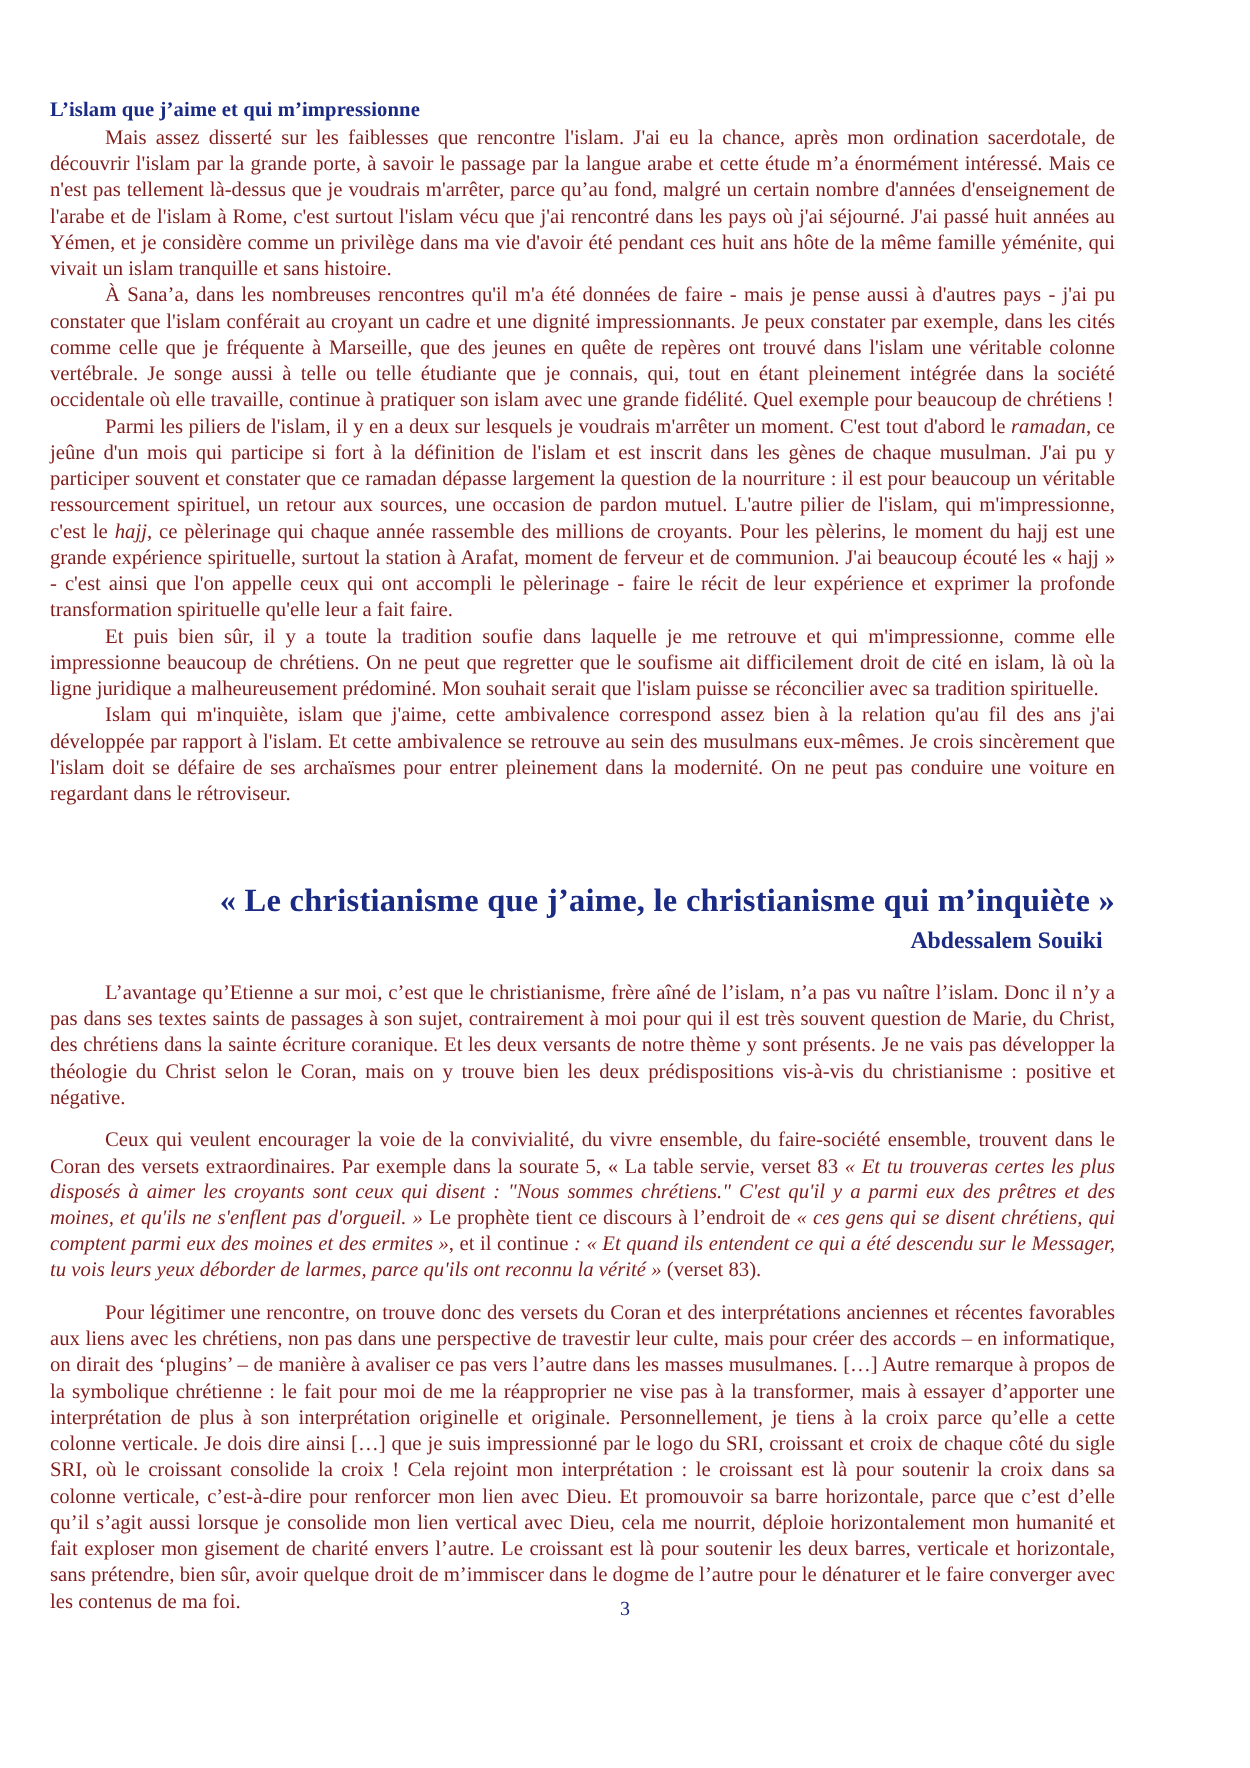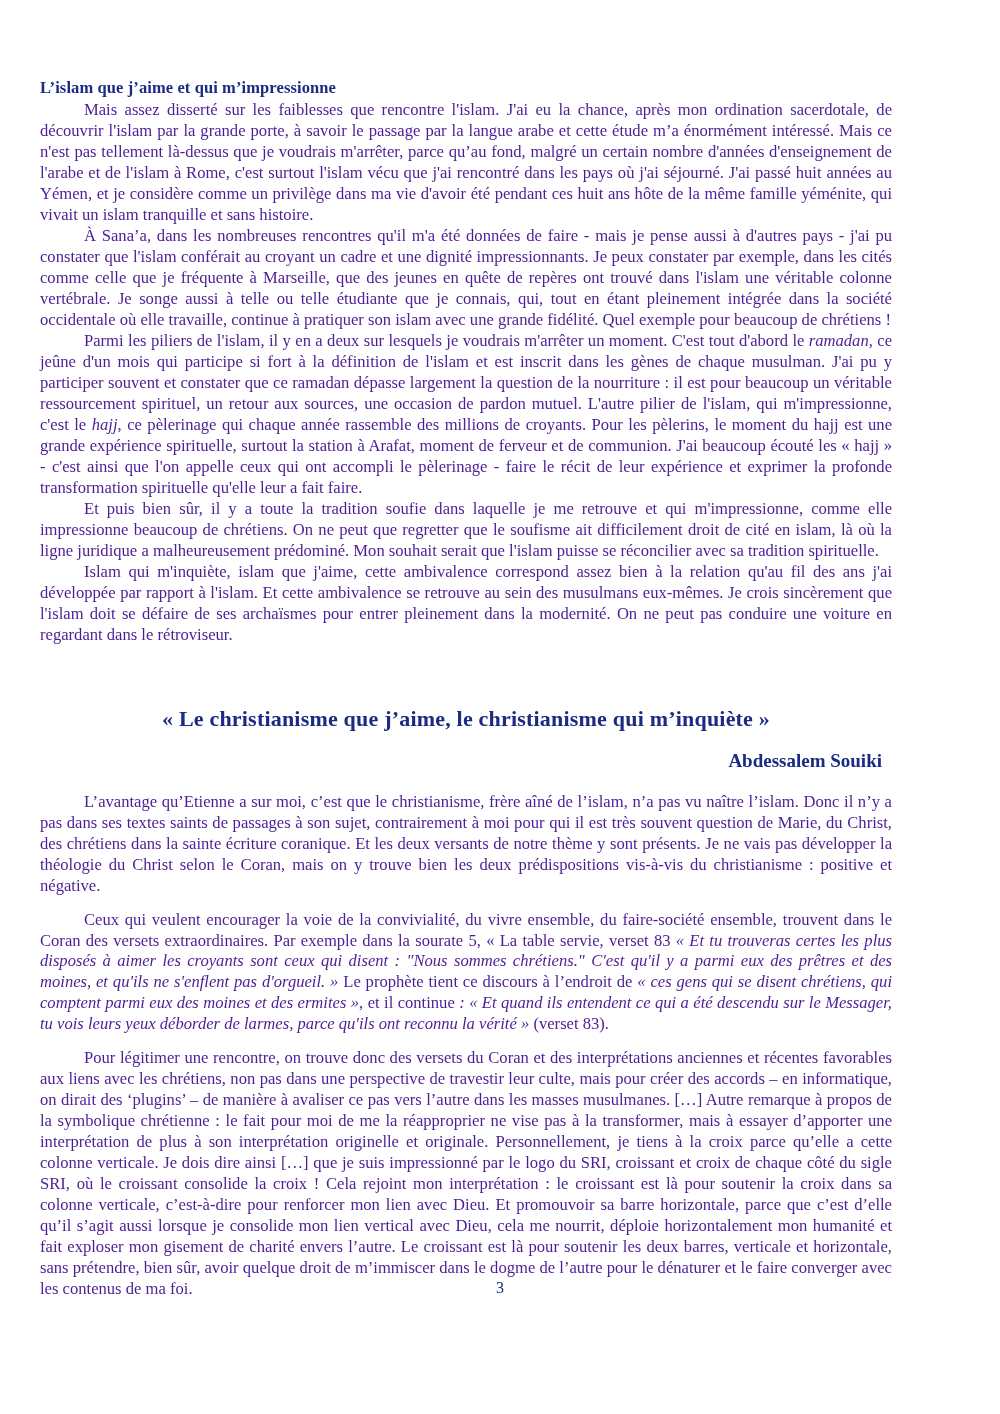--- a/index.html
+++ b/index.html
@@ -30,36 +30,37 @@
     margin: 0 0 2px 0;
     letter-spacing: 0.1px;
     color: #1b2a82;
   }
   p.para {
     margin: 0;
     font-size: 16.6px;
     line-height: 1.265;
     text-align: justify;
     text-indent: 44px;
-    color: #4c1d95;
+    color: #7f1d1d;
     hyphens: none;
   }
   .title-block {
     margin-top: 34px;
     text-align: center;
   }
   .article-title {
-    font-size: 22px;
+    font-size: 26px;
     font-weight: bold;
     letter-spacing: 0.2px;
     color: #1b2a82;
     margin: 0;
+    text-align: right;
   }
   .author {
-    margin-top: 18px;
+    margin-top: 6px;
     text-align: right;
     font-size: 19px;
     font-weight: bold;
     color: #1b2a82;
     padding-right: 10px;
   }
   .gap-s { height: 13px; }
   .gap-m { height: 20px; }
   .gap-l { height: 26px; }
   .subheading {

